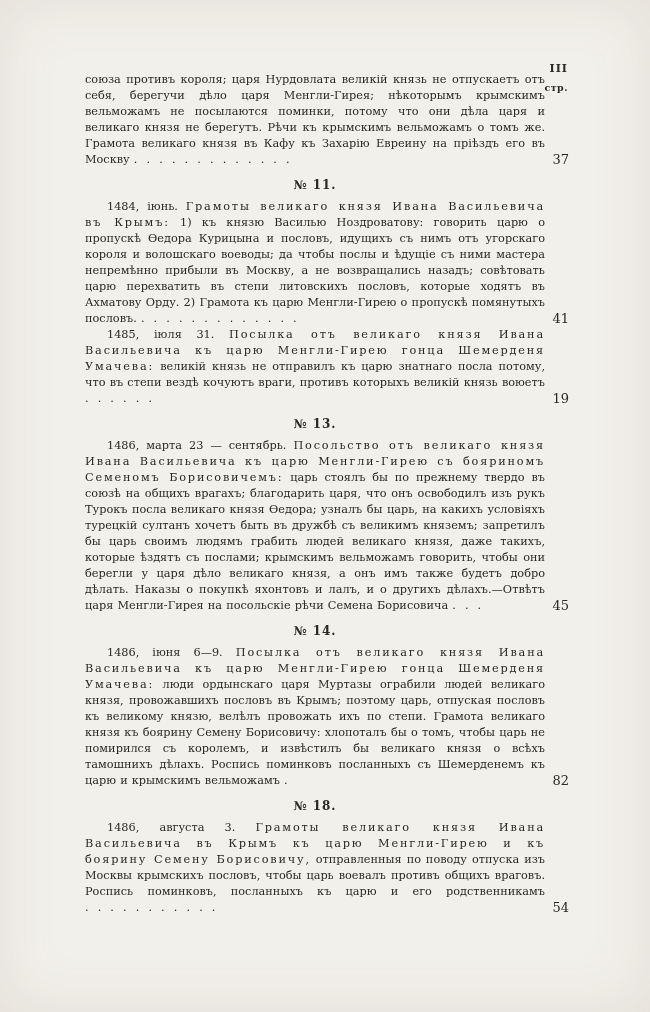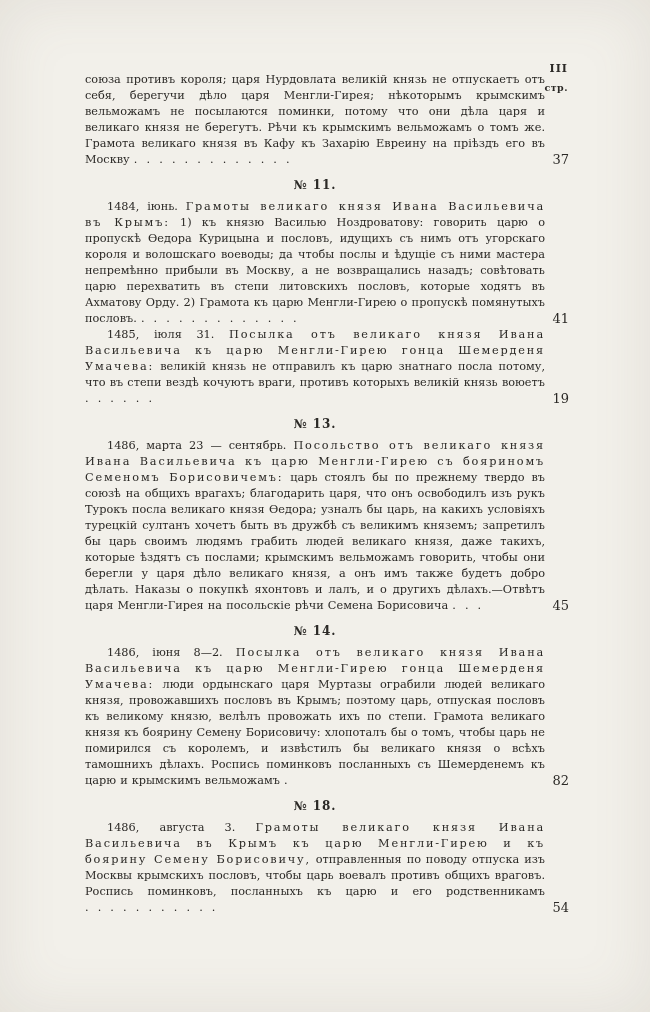--- a/index.html
+++ b/index.html
@@ -117,21 +117,21 @@
       <span class="spaced">Посольство отъ великаго князя Ивана Васильевича къ царю Менгли-Гирею съ бояриномъ Семеномъ Борисовичемъ:</span>
       <span class="body-text">царь стоялъ бы по прежнему твердо въ союзѣ на общихъ врагахъ; благодарить царя, что онъ освободилъ изъ рукъ Турокъ посла великаго князя Ѳедора; узналъ бы царь, на какихъ условіяхъ турецкій султанъ хочетъ быть въ дружбѣ съ великимъ княземъ; запретилъ бы царь своимъ людямъ грабить людей великаго князя, даже такихъ, которые ѣздятъ съ послами; крымскимъ вельможамъ говорить, чтобы они берегли у царя дѣло великаго князя, а онъ имъ также будетъ добро дѣлать. Наказы о покупкѣ яхонтовъ и лалъ, и о другихъ дѣлахъ.—Отвѣтъ царя Менгли-Гирея на посольскіе рѣчи Семена Борисовича</span>
       <span class="dots">. . .</span>
       <span class="page-ref">45</span>
     </p>
   </section>
 
   <section class="entry">
     <h3 class="entry-heading">№ 14.</h3>
     <p class="entry-body">
-      <span class="date">1486, іюня 8—2.</span>
+      <span class="date">1486, іюня 6—9.</span>
       <span class="spaced">Посылка отъ великаго князя Ивана Васильевича къ царю Менгли-Гирею гонца Шемерденя Умачева:</span>
       <span class="body-text">люди ордынскаго царя Муртазы ограбили людей великаго князя, провожавшихъ пословъ въ Крымъ; поэтому царь, отпуская пословъ къ великому князю, велѣлъ провожать ихъ по степи. Грамота великаго князя къ боярину Семену Борисовичу: хлопоталъ бы о томъ, чтобы царь не помирился съ королемъ, и извѣстилъ бы великаго князя о всѣхъ тамошнихъ дѣлахъ. Роспись поминковъ посланныхъ съ Шемерденемъ къ царю и крымскимъ вельможамъ</span>
       <span class="dots">.</span>
       <span class="page-ref">82</span>
     </p>
   </section>
 
   <section class="entry">
     <h3 class="entry-heading">№ 18.</h3>
     <p class="entry-body">

